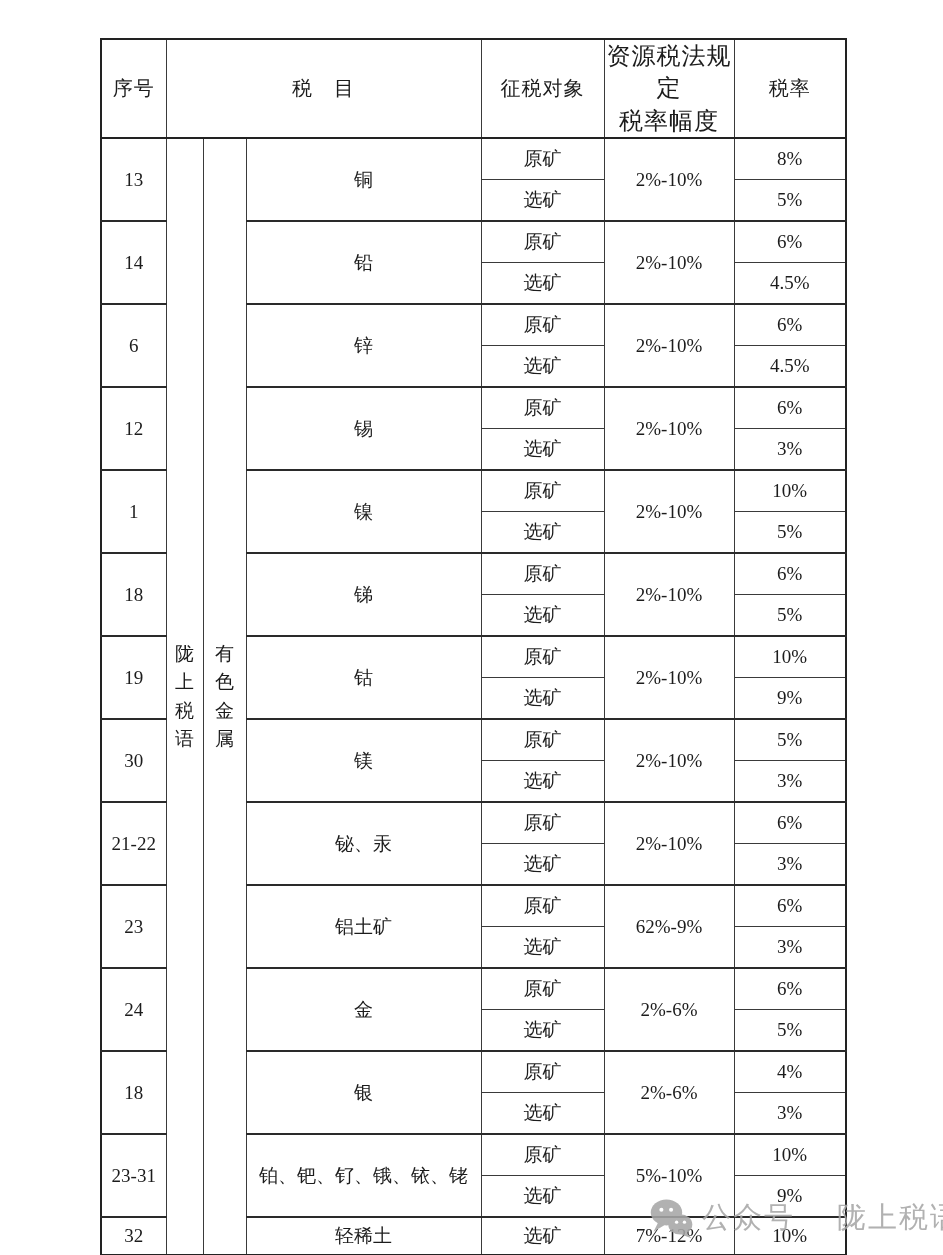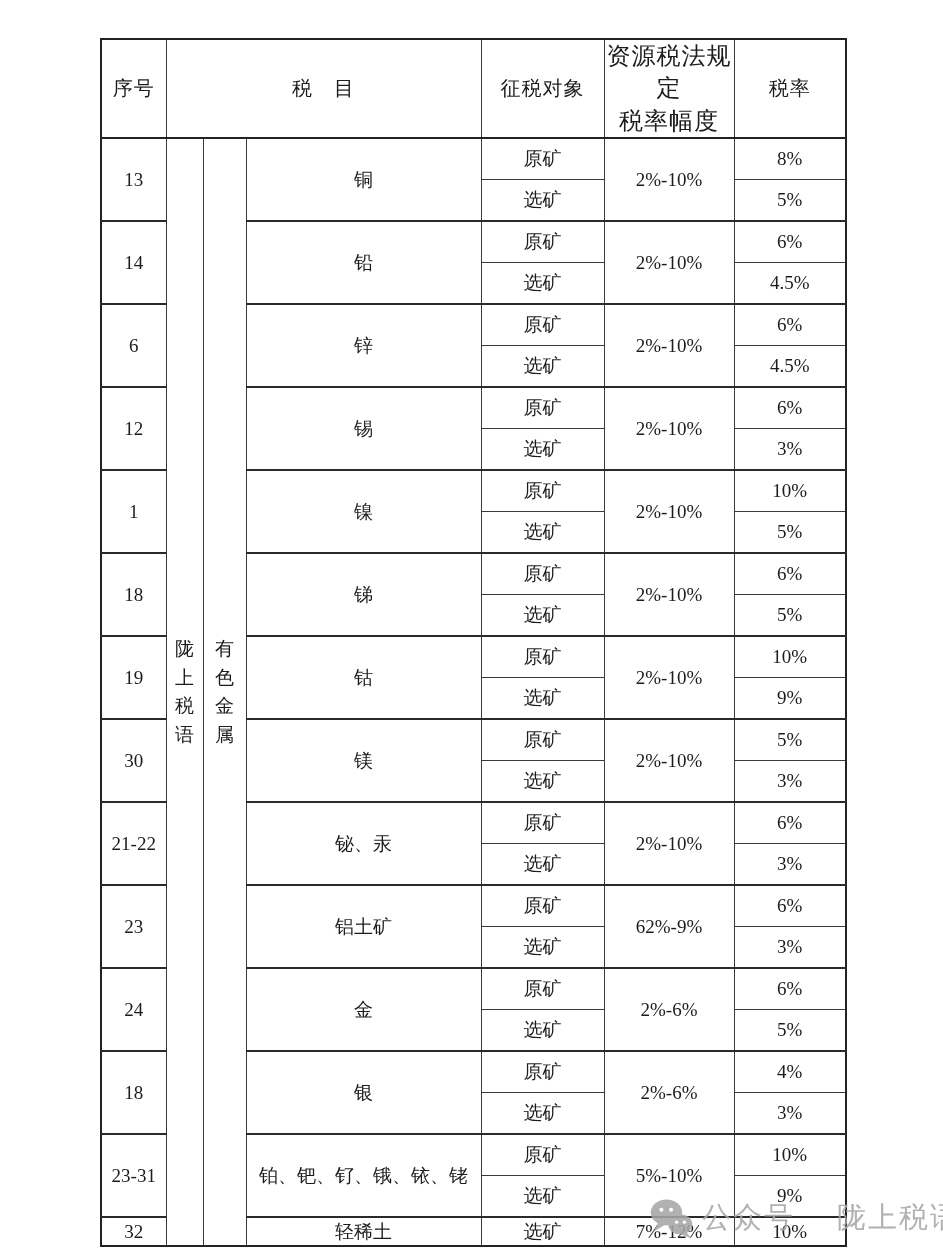--- a/index.html
+++ b/index.html
@@ -33,21 +33,21 @@
     overflow: hidden;
   }
   .tax-table thead tr { height: 77px; }
   .tax-table thead th {
     border-bottom: 2px solid #222222;
     font-size: 20px;
     letter-spacing: 1px;
   }
   .range-head { line-height: 1.35; font-size: 24px; }
   .tax-table tbody tr { height: 41.5px; }
-  .tax-table tbody tr.single-row { height: 29px; }
+  .tax-table tbody tr.single-row { height: 38px; }
   .tax-table tbody td { font-size: 19px; }
   .tax-table tbody tr.group-start td { border-top: 2px solid #2a2a2a; }
   .tax-table tbody tr.group-start td.cat-cell { border-top: 1px solid #3a3a3a; }
   .vt {
     width: 1em;
     margin: 0 auto;
     word-break: break-all;
     line-height: 1.5;
     font-size: 19px;
     letter-spacing: 0;

